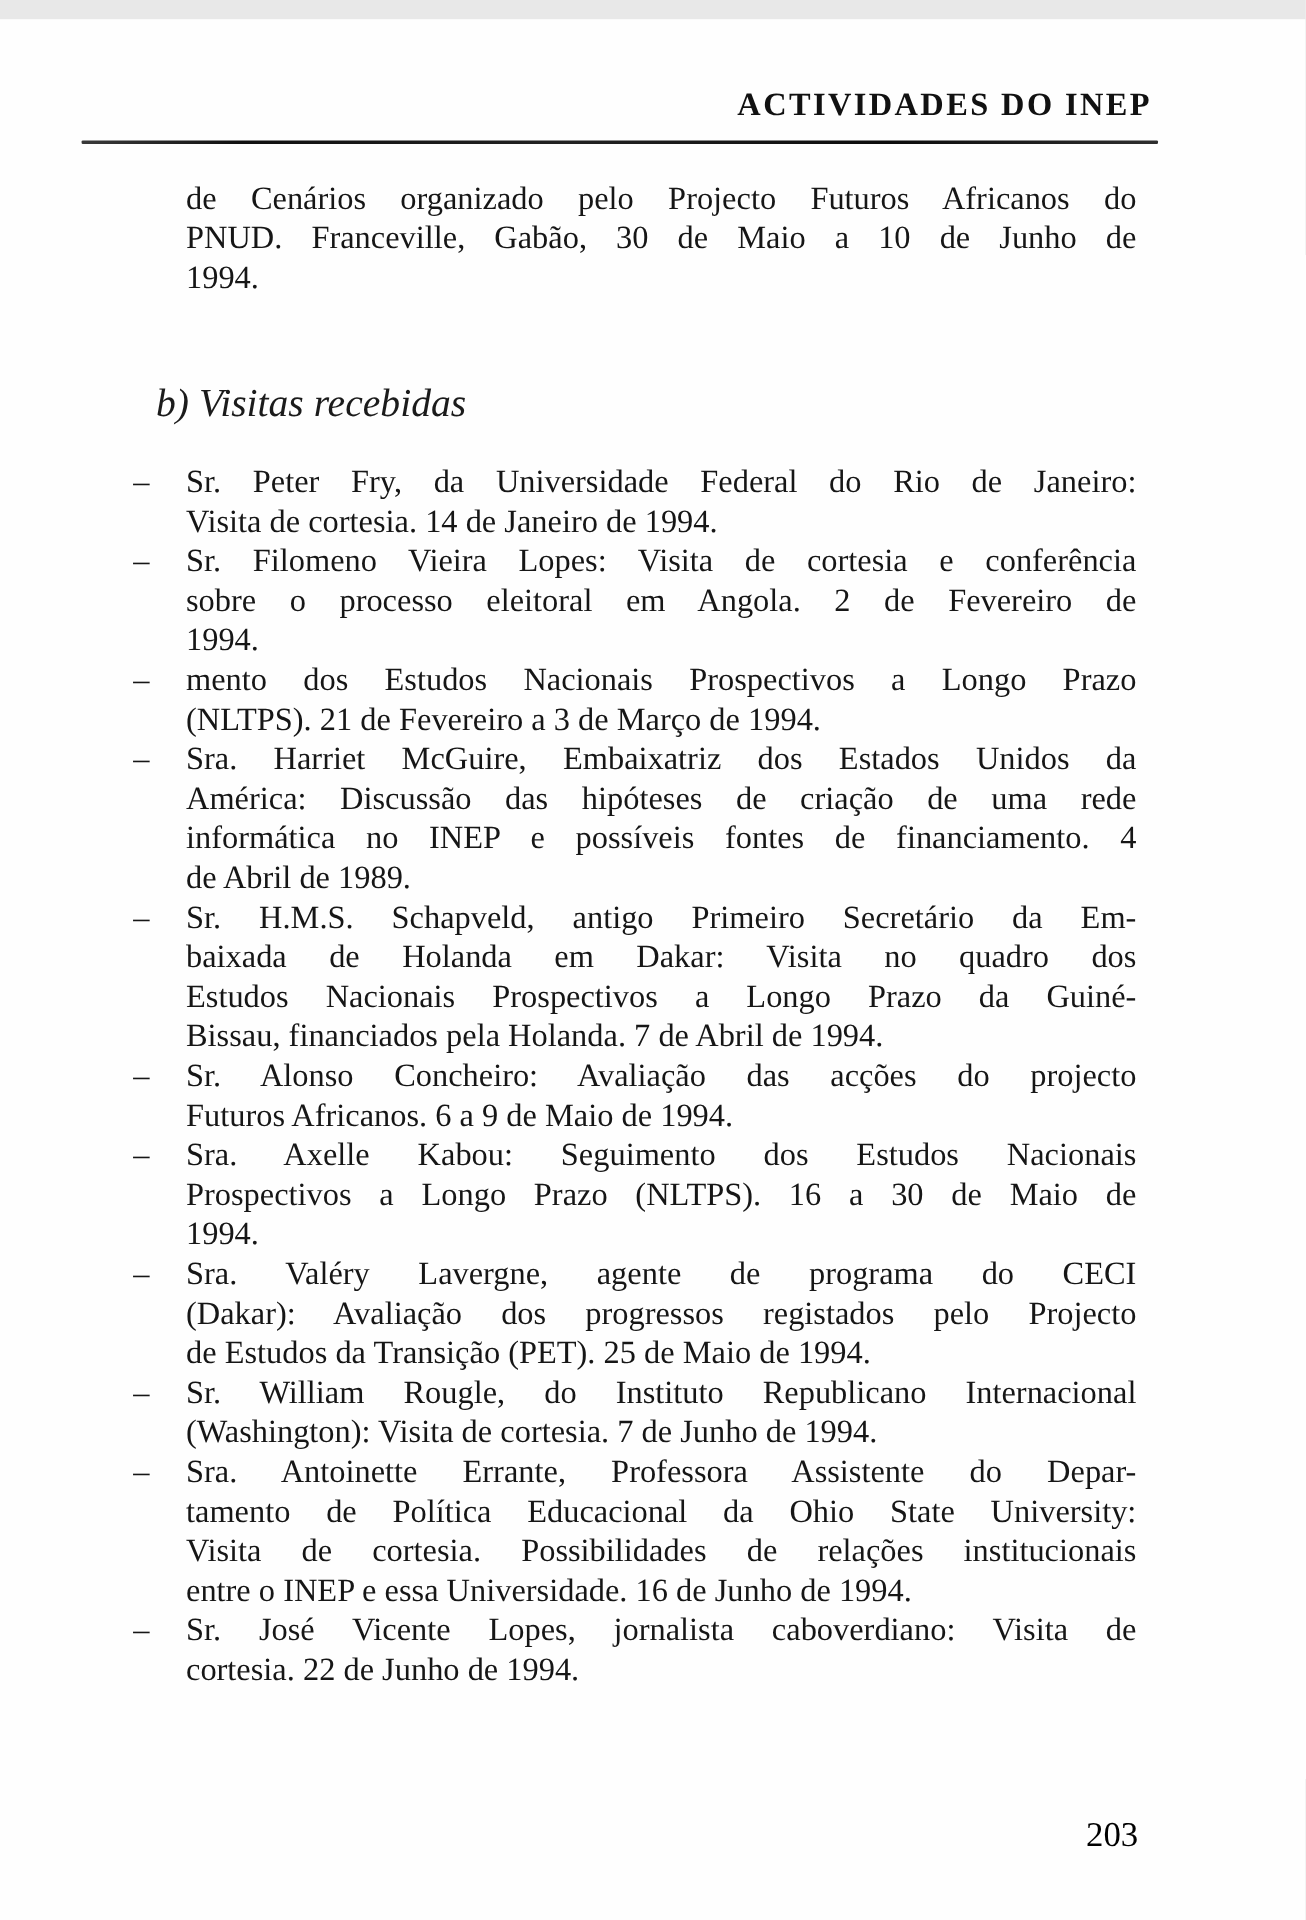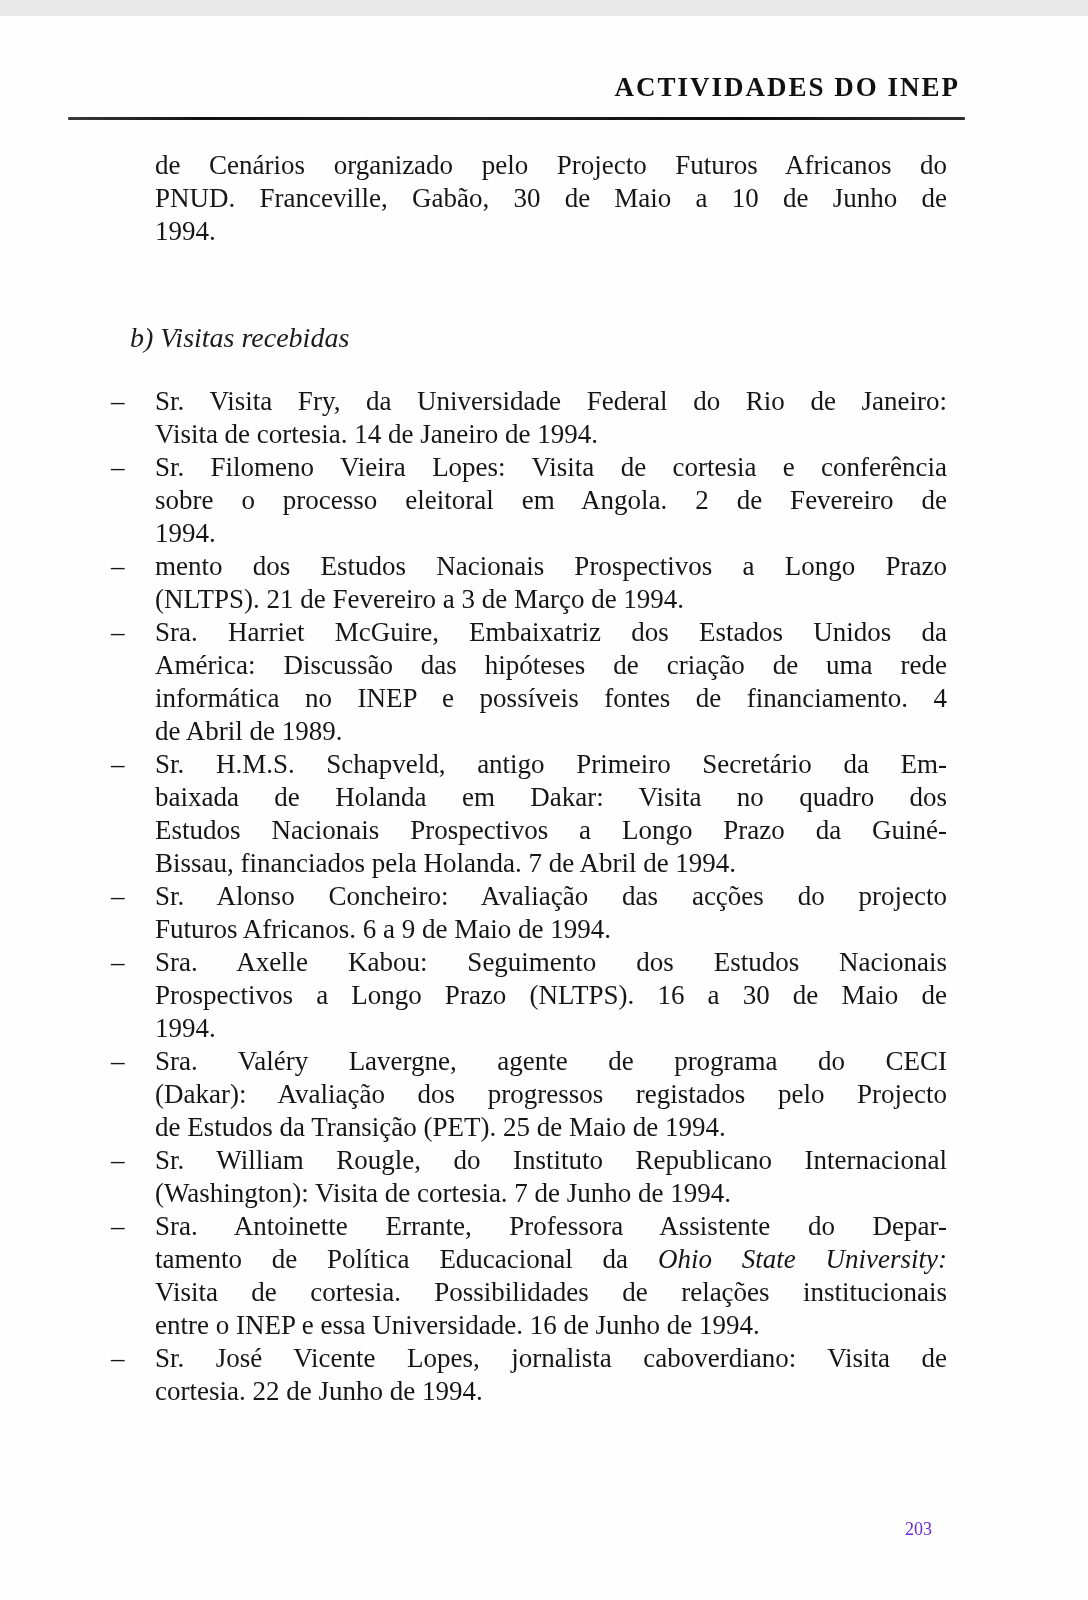--- a/index.html
+++ b/index.html
@@ -44,21 +44,21 @@
     position: absolute;
     top: 133px;
     left: 155px;
     width: 792px;
   }
   .section-heading {
     position: absolute;
     top: 305px;
     left: 130px;
     font-style: italic;
-    font-size: 28px;
+    font-size: 33px;
     color: #1b1b1b;
     white-space: nowrap;
   }
   .visits-list {
     position: absolute;
     top: 369px;
     left: 155px;
     width: 792px;
   }
   .visit-item {
@@ -71,28 +71,27 @@
   }
   .line {
     display: block;
     text-align: justify;
     text-align-last: justify;
   }
   .line:last-child {
     text-align-last: left;
   }
   .it {
-    font-style: italic;
   }
   .page-number {
     position: absolute;
     top: 1497px;
     left: 905px;
-    font-size: 18px;
-    color: #6d28d9;
+    font-size: 29px;
+    color: #000000;
     text-align: right;
   }
 </style>
 </head>
 <body>
 
 <div class="page">
   <div class="running-head">ACTIVIDADES DO INEP</div>
 
   <div class="head-rule"></div>
@@ -101,21 +100,21 @@
       <span class="line"><span>de Cenários organizado pelo Projecto Futuros Africanos do</span></span>
       <span class="line"><span>PNUD. Franceville, Gabão, 30 de Maio a 10 de Junho de</span></span>
       <span class="line"><span>1994.</span></span>
     </div>
 
   <div class="section-heading">b) Visitas recebidas</div>
 
   <div class="visits-list">
       <div class="visit-item">
         <span class="marker">–</span>
-        <span class="line"><span>Sr. Visita Fry, da Universidade Federal do Rio de Janeiro:</span></span>
+        <span class="line"><span>Sr. Peter Fry, da Universidade Federal do Rio de Janeiro:</span></span>
         <span class="line"><span>Visita de cortesia. 14 de Janeiro de 1994.</span></span>
       </div>
       <div class="visit-item">
         <span class="marker">–</span>
         <span class="line"><span>Sr. Filomeno Vieira Lopes: Visita de cortesia e conferência</span></span>
         <span class="line"><span>sobre o processo eleitoral em Angola. 2 de Fevereiro de</span></span>
         <span class="line"><span>1994.</span></span>
       </div>
       <div class="visit-item">
         <span class="marker">–</span>

